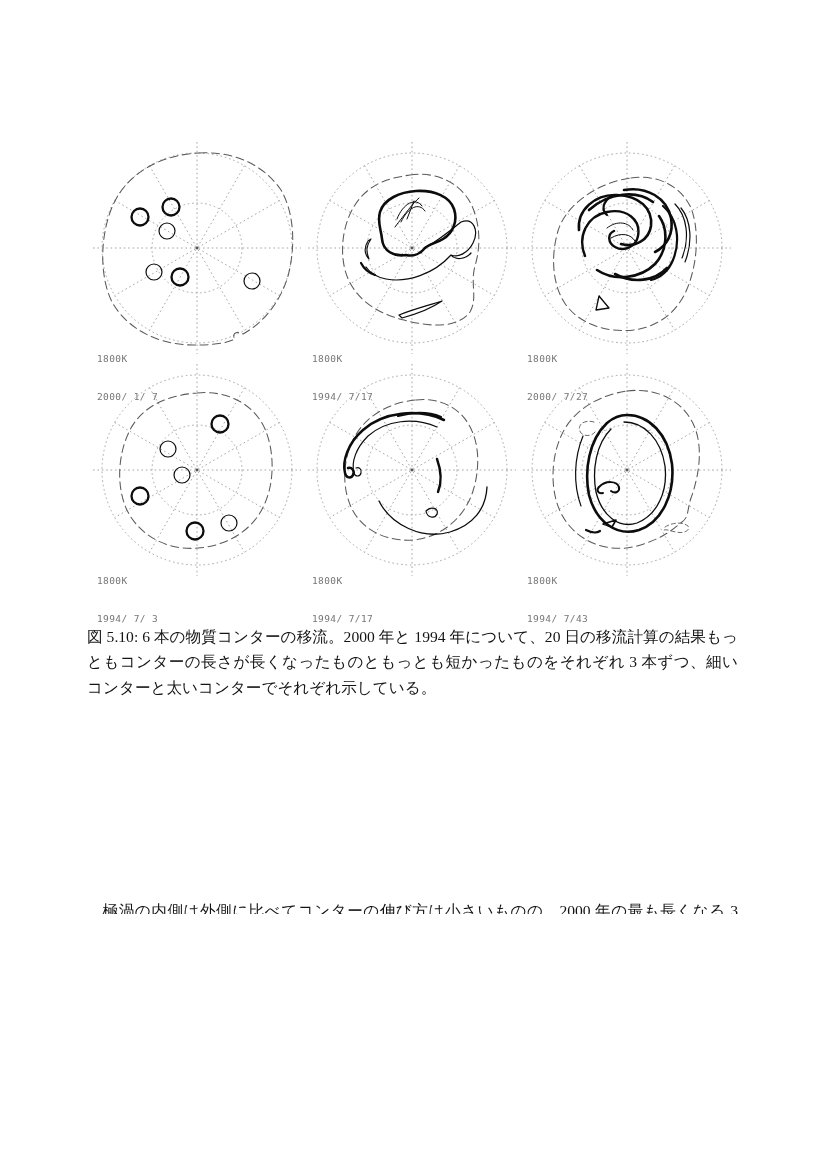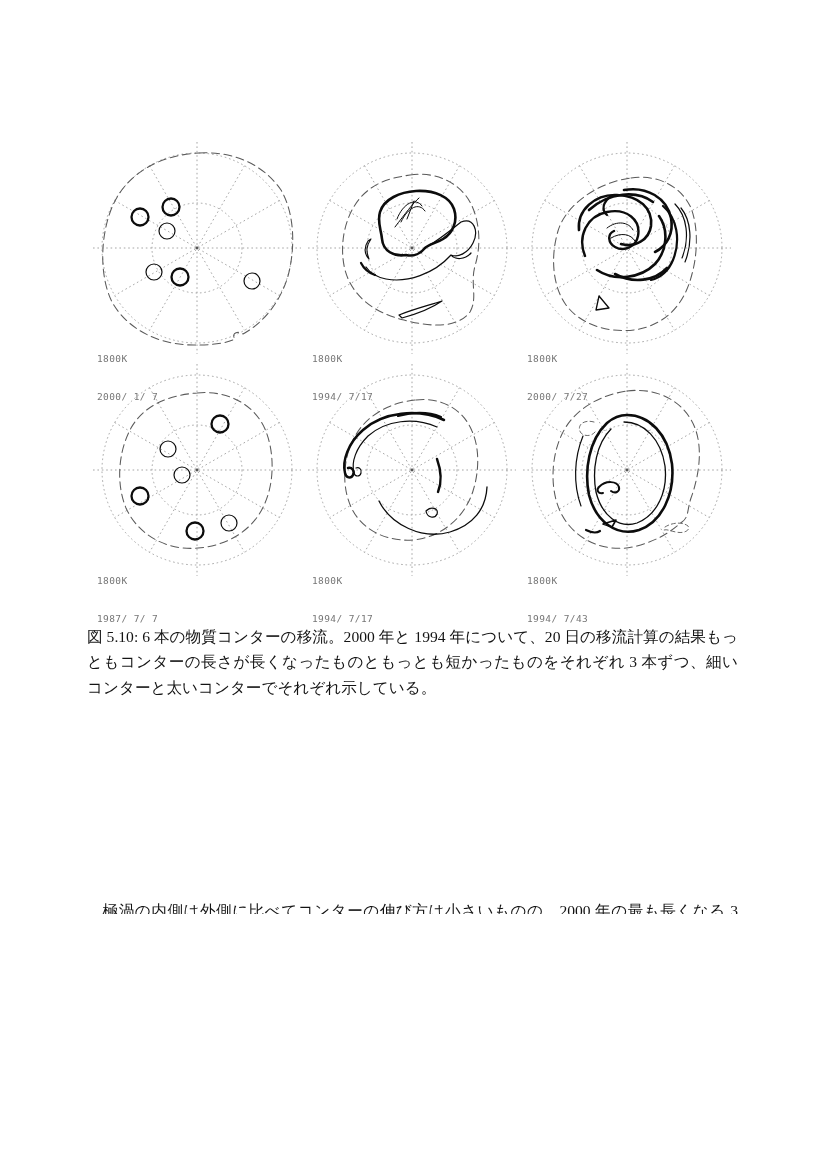--- a/index.html
+++ b/index.html
@@ -141,21 +141,21 @@
           <path d="M 0,-77 C 30,-80 57,-66 68,-41 C 77,-20 78,10 68,33 C 57,60 30,76 1,78 C -30,81 -59,65 -71,38 C -81,14 -79,-18 -66,-42 C -52,-66 -27,-75 0,-77 Z" class="vortex"></path>
           <circle class="contour" stroke-width="2.3" cx="23" cy="-46" r="8.5"></circle>
           <circle class="contour" stroke-width="1.2" cx="-29" cy="-21" r="8"></circle>
           <circle class="contour" stroke-width="1.2" cx="-15" cy="5" r="8"></circle>
           <circle class="contour" stroke-width="2.3" cx="-57" cy="26" r="8.5"></circle>
           <circle class="contour" stroke-width="1.2" cx="32" cy="53" r="8"></circle>
           <circle class="contour" stroke-width="2.3" cx="-2" cy="61" r="8.5"></circle>
         </svg>
       <div class="plot-label">
         <span>1800K</span>
-        <span>1987/ 7/ 7</span>
+        <span>1994/ 7/ 3</span>
       </div>
     </div>
 
     <div class="plot" style="left:304px;top:358px;">
       <svg width="216" height="224" viewBox="-108 -112 216 224">
           <line x1="-104.0" y1="0.0" x2="104.0" y2="0.0" class="gridline"></line>
           <line x1="-0.0" y1="-106.0" x2="0.0" y2="106.0" class="gridline"></line>
           <line x1="-82.3" y1="-47.5" x2="82.3" y2="47.5" class="gridline"></line>
           <line x1="-47.5" y1="-82.3" x2="47.5" y2="82.3" class="gridline"></line>
           <line x1="47.5" y1="-82.3" x2="-47.5" y2="82.3" class="gridline"></line>

